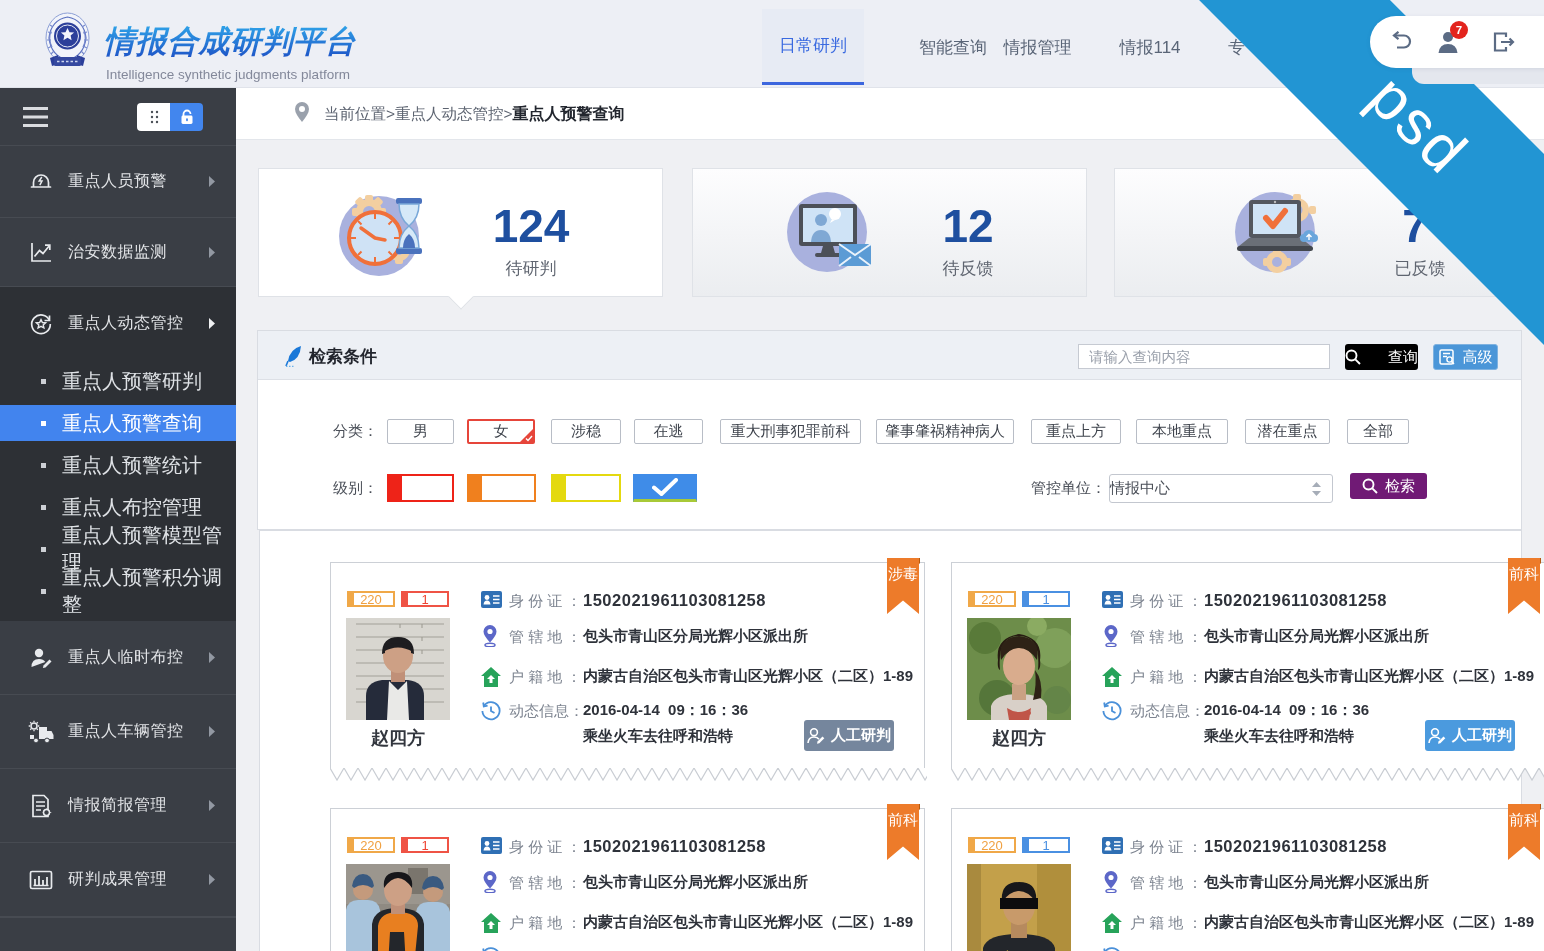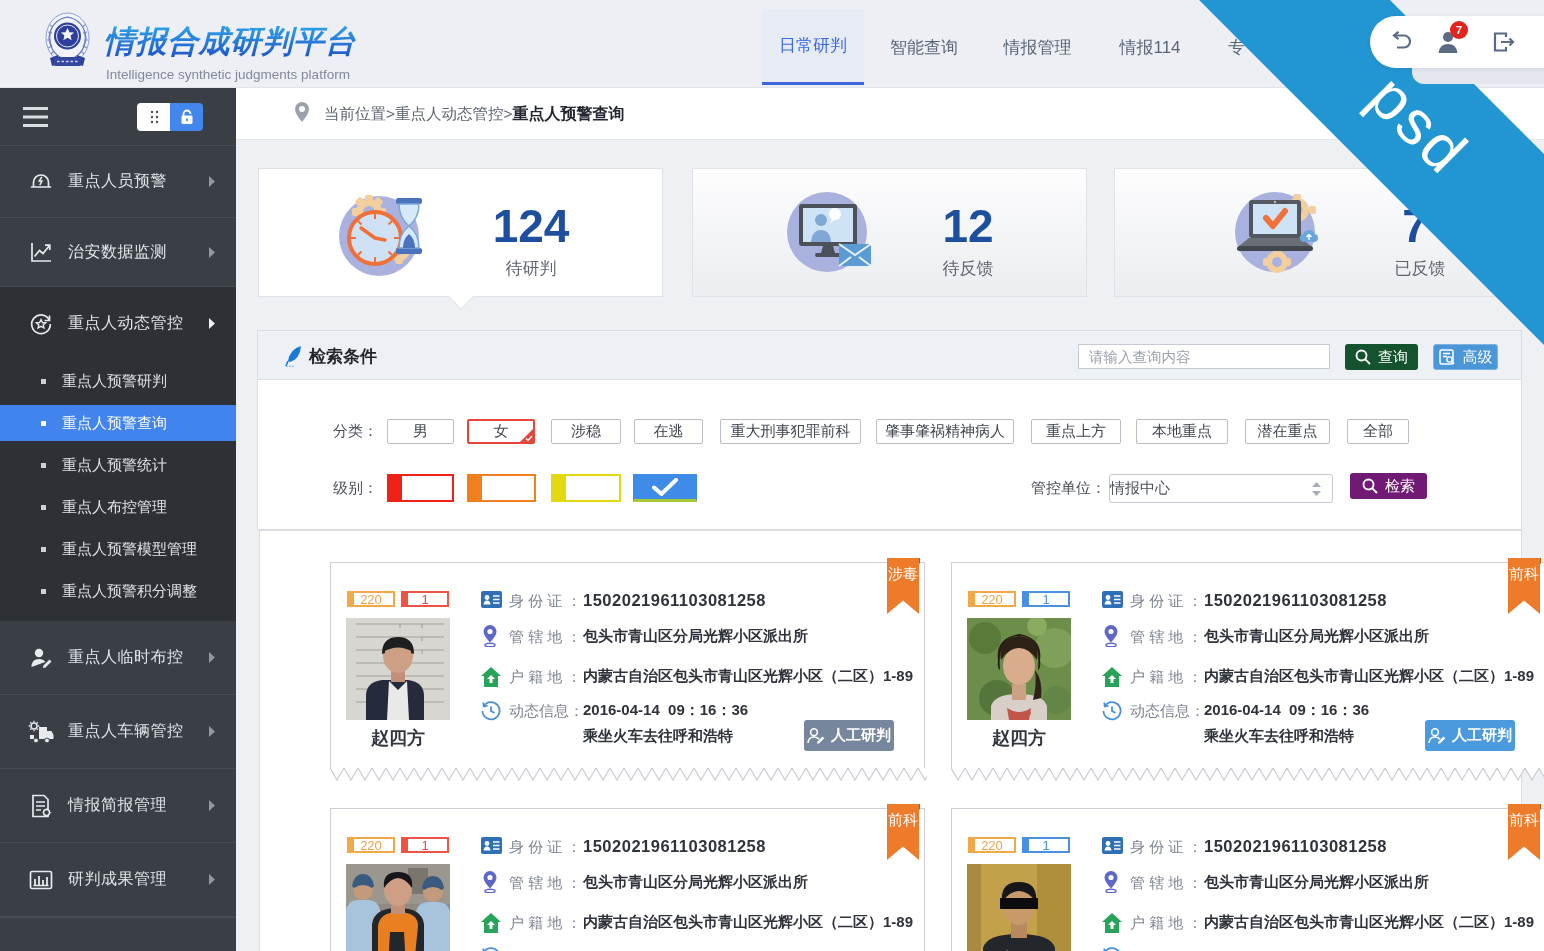--- a/index.html
+++ b/index.html
@@ -38,21 +38,21 @@
 .pt-right { width:33px; height:28px; background:#4286ee; display:flex; align-items:center; justify-content:center; }
 .side-item { position:absolute; left:0; width:236px; display:flex; align-items:center; cursor:pointer; border-bottom:1px solid #474b52; }
 .side-ic { position:absolute; left:27px; width:28px; display:flex; justify-content:center; }
 .side-label { position:absolute; left:68px; font-size:16px; color:#e3e5e8; letter-spacing:.5px; }
 .side-arrow { position:absolute; left:208px; display:flex; }
 .side-group { position:absolute; left:0; top:199px; width:236px; height:334px; background:#2d3035; }
 .side-group .side-item { position:absolute; border-bottom:none; }
 .side-group .group-head { top:0 !important; }
 .sub-item { position:absolute; left:0; width:236px; height:42px; display:flex; align-items:center; cursor:pointer; }
 .sub-bullet { position:absolute; left:41px; width:5px; height:5px; background:#cdd0d5; }
-.sub-label { position:absolute; left:62px; font-size:15px; color:#dfe2e6; }
+.sub-label { position:absolute; left:62px; font-size:20px; color:#dfe2e6; }
 .sub-item.active { height:36px; margin-top:3px; background:#4284ee; }
 .sub-item.active .sub-label { color:#fff; }
 .sub-item.active .sub-bullet { background:#fff; }
 .side-sep { position:absolute; left:0; width:236px; height:1px; background:#474b52; }
 
 
 .breadcrumb { position:absolute; left:236px; top:88px; width:1308px; height:52px; background:#fff; border-bottom:1px solid #e3e6eb; z-index:4; }
 .bc-pin { position:absolute; left:58px; top:13px; }
 .bc-text { position:absolute; left:88px; top:16px; font-size:15.5px; color:#5c6370; }
 .bc-text b { color:#22262e; font-size:16px; }
@@ -66,21 +66,21 @@
 .stat-pointer { position:absolute; left:50%; bottom:-10px; width:18px; height:18px; margin-left:-9px; background:#fff; border-right:1px solid #dfe2e7; border-bottom:1px solid #dfe2e7; transform:rotate(45deg); }
 
 
 .search-panel { position:absolute; left:257px; top:330px; width:1265px; height:200px; background:#fff; border:1px solid #d9dce2; }
 .sp-head { position:absolute; left:0; top:0; width:100%; height:49px; background:#edf0f5; border-bottom:1px solid #dde0e6; }
 .sp-quill { position:absolute; left:26px; top:14px; }
 .sp-title { position:absolute; left:51px; top:14px; font-size:17px; font-weight:bold; color:#23262e; }
 .sp-input { position:absolute; left:820px; top:13px; width:252px; height:25px; border:1px solid #c6cad2; background:#fff; font-size:14.5px; color:#333; padding:0 10px; outline:none; }
 .sp-input::placeholder { color:#9aa0ab; }
 .sp-btn { position:absolute; top:13px; height:26px; border:none; border-radius:3px; color:#fff; font-size:15px; display:flex; align-items:center; justify-content:center; gap:7px; cursor:pointer; font-family:inherit; }
-.sp-query { left:1087px; width:73px; background:#14532d; }
+.sp-query { left:1087px; width:73px; background:#000000;justify-content:space-between; }
 .sp-adv { left:1175px; width:65px; background:#4b96d8; border:1px solid #7fb2e0; }
 .sp-body { position:absolute; left:0; top:49px; width:100%; height:151px; }
 .sp-row { position:absolute; left:0; width:100%; }
 .sp-label { position:absolute; top:3px; font-size:15px; color:#4a4f58; }
 .cat-btn { position:absolute; top:0; height:25px; background:#fff; border:1px solid #b8bdc6; border-radius:2px; font-size:15px; color:#3f444d; cursor:pointer; font-family:inherit; }
 .cat-btn.selected { border:2px solid #e6453a; }
 .cat-corner { position:absolute; right:-1px; bottom:-1px; width:0; height:0; border-left:15px solid transparent; border-bottom:15px solid #e6453a; }
 .cat-corner svg { position:absolute; left:-9px; top:7px; }
 .lv-box { position:absolute; top:0; height:28px; background:#fff; border:2px solid; cursor:pointer; }
 .lv-bar { position:absolute; left:0; top:0; bottom:0; width:13px; }
@@ -140,21 +140,21 @@
 <path d="M33 44 l8 3 -2 8 -8 -2.5z" fill="#2c3f9a"></path>
 <rect x="10" y="46" width="27" height="9" rx="1.5" fill="#35489f"></rect>
 <path d="M13 50.5 h21" stroke="#cdd5ee" stroke-width="1.6" stroke-dasharray="2.5 2"></path>
 </svg></span>
   <div class="app-title">情报合成研判平台</div>
   <div class="app-subtitle">Intelligence synthetic judgments platform</div>
   <nav class="top-nav">
         <div class="tab active" style="left:762px;width:102px">
           <span class="tab-label">日常研判</span>
         </div>
-<div class="tab" style="left:873px;width:102px">
+<div class="tab" style="left:902px;width:102px">
           <span class="tab-label">智能查询</span>
         </div>
 <div class="tab" style="left:986px;width:103px">
           <span class="tab-label">情报管理</span>
         </div>
 <div class="tab" style="left:1099px;width:102px">
           <span class="tab-label">情报114</span>
         </div>
 <div class="tab tab-partial" style="left:1211px;width:102px">
           <span class="tab-label">专</span>

